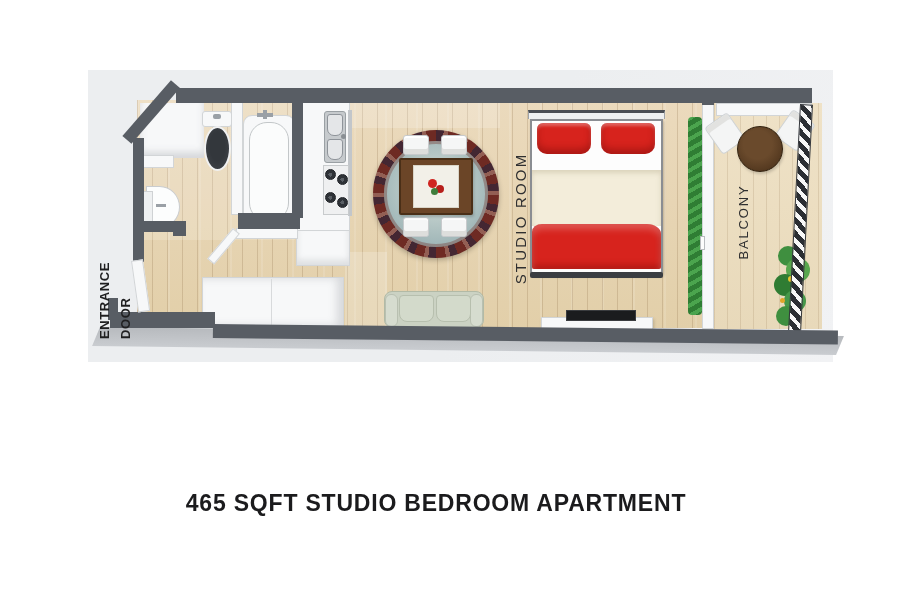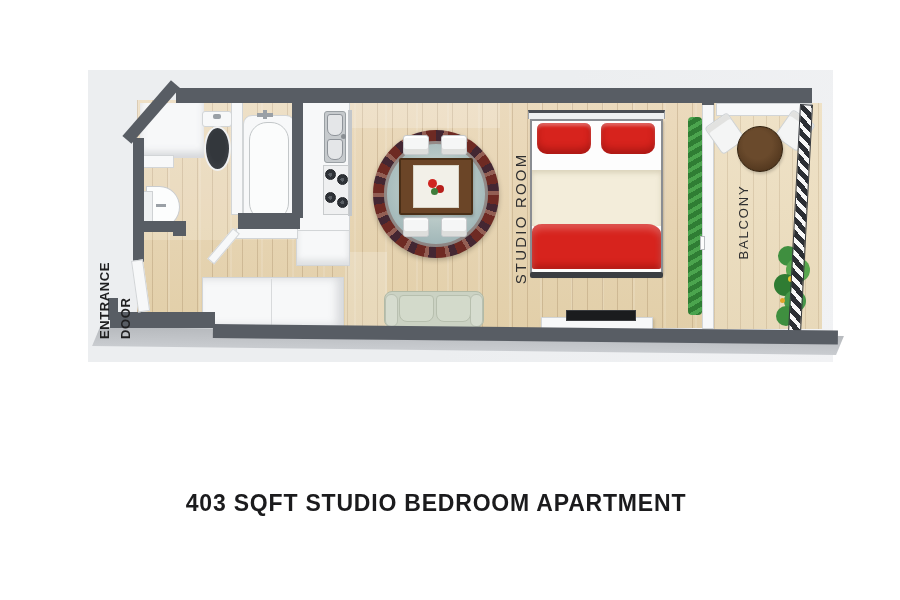--- a/index.html
+++ b/index.html
@@ -144,13 +144,13 @@
   <div class="abs white" style="left:131px;top:261px;width:12px;height:52px;transform:rotate(-8deg);transform-origin:top left"></div>
   <div class="abs white" style="left:233px;top:228px;width:9px;height:40px;transform:rotate(40deg);transform-origin:top left"></div>
 
   <div class="abs" style="left:72px;top:274px;width:88px;height:42px;transform:rotate(-90deg);transform-origin:center;
               font-size:13px;font-weight:700;letter-spacing:.6px;line-height:1.6;color:#1f1f20;text-align:left">ENTRANCE DOOR</div>
   <div class="abs vlab" style="left:450px;top:210px;width:140px;height:17px;font-size:15px">STUDIO ROOM</div>
   <div class="abs vlab" style="left:702px;top:214px;width:84px;height:16px;font-size:13px;letter-spacing:1.8px">BALCONY</div>
 
 </div>
 
-<div class="abs caption" style="left:86px;top:490px;width:700px;height:30px">403 SQFT STUDIO BEDROOM APARTMENT</div>
+<div class="abs caption" style="left:86px;top:490px;width:700px;height:30px">465 SQFT STUDIO BEDROOM APARTMENT</div>
 
 </body></html>

